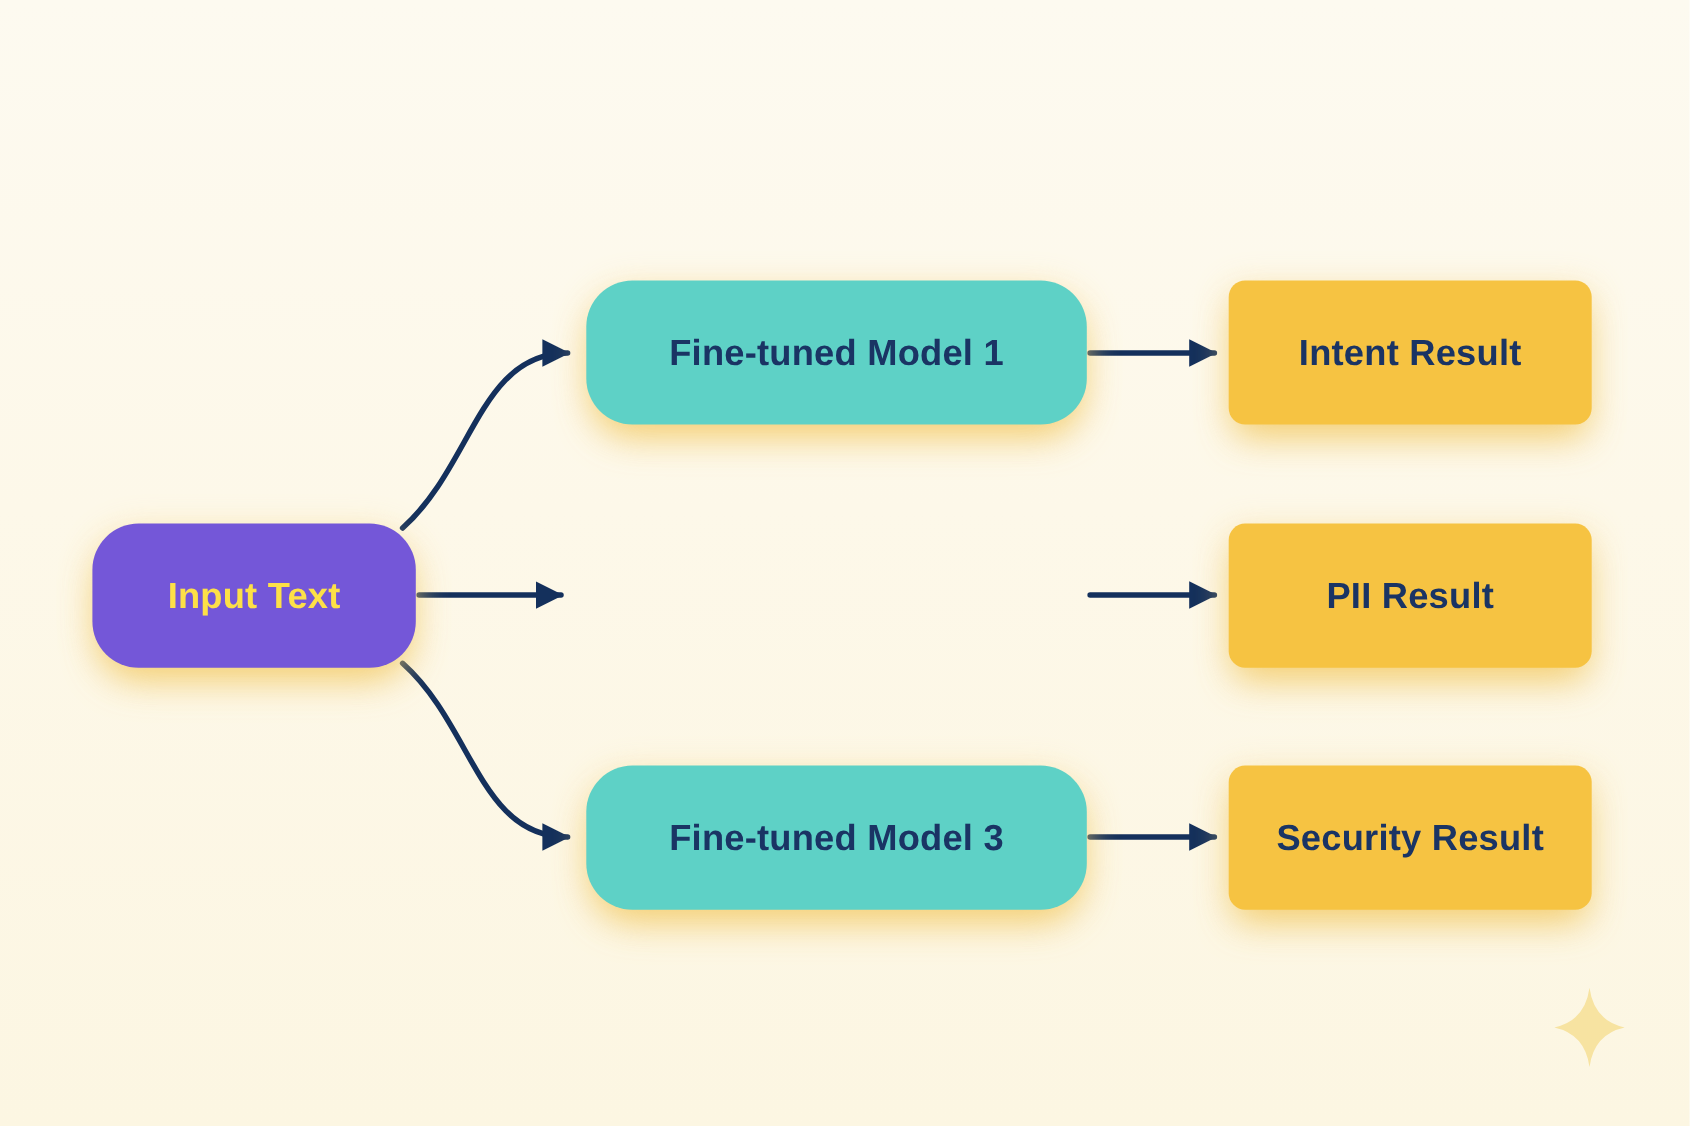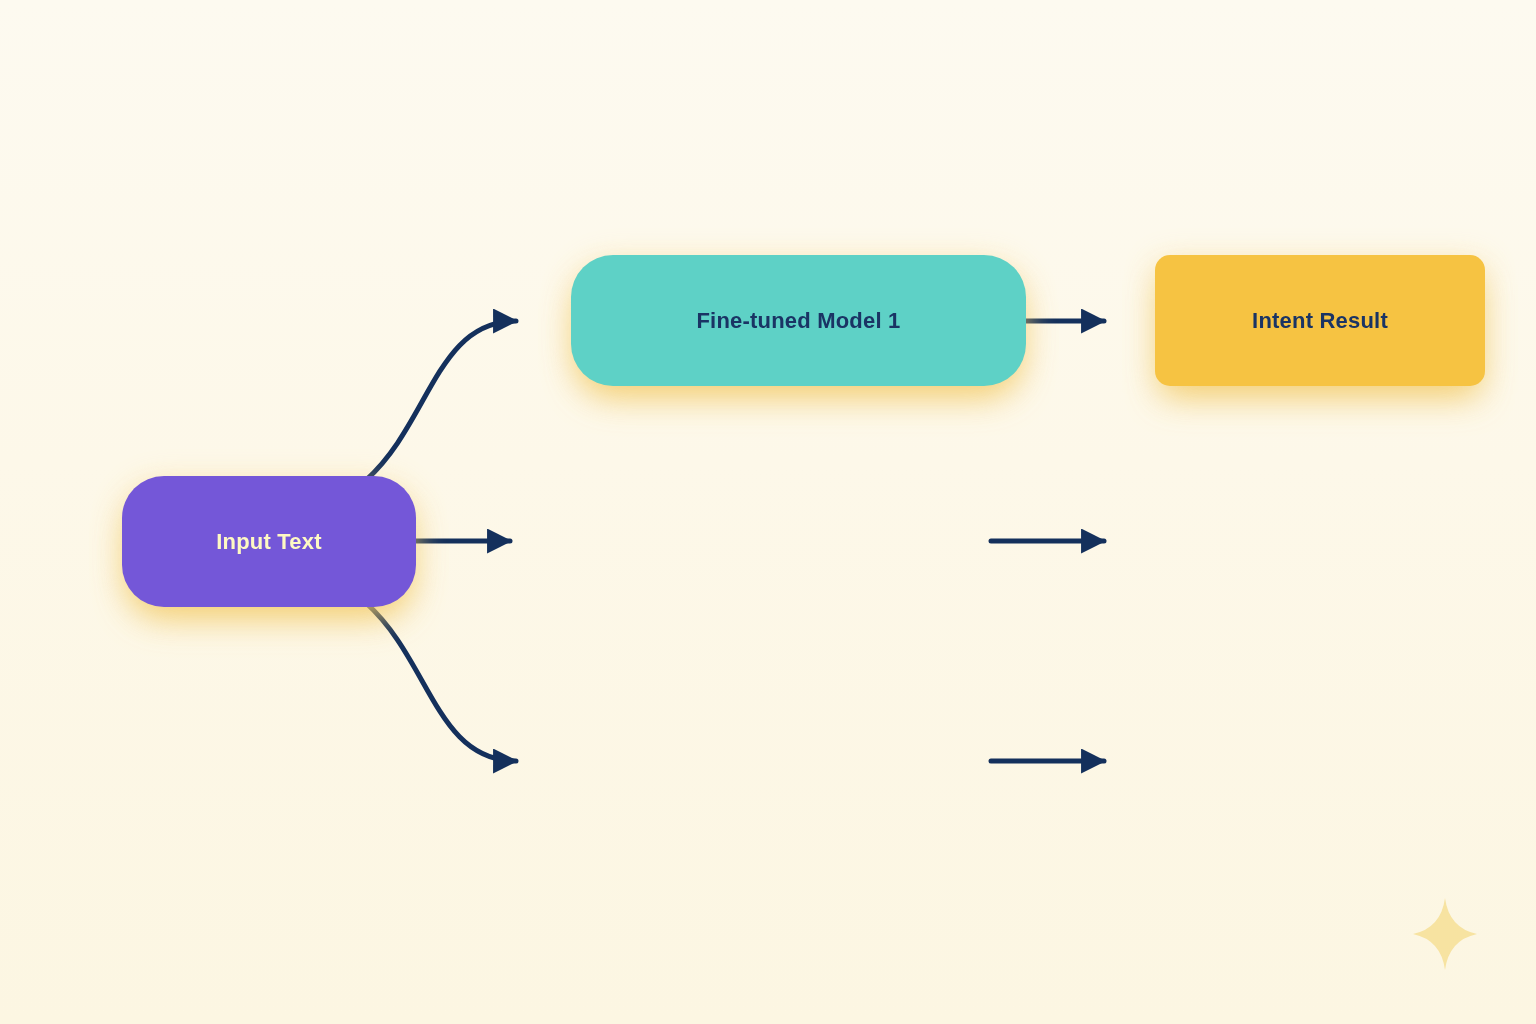--- a/index.html
+++ b/index.html
@@ -23,31 +23,30 @@
     inset: 0;
     pointer-events: none;
   }
   .node {
     position: absolute;
     display: flex;
     align-items: center;
     justify-content: center;
     border-radius: 42px;
     font-weight: 700;
-    font-size: 22px;
+    font-size: 33px;
     letter-spacing: 0.2px;
     color: #1a3464;
     box-shadow: 0 18px 34px -8px rgba(242, 198, 90, 0.75),
                 0 6px 30px rgba(247, 216, 133, 0.45);
-    margin-left: 38px;
   }
   .node-input {
     left: 84px; top: 476px; width: 294px; height: 131px;
     background: #7457d8;
-    color: #fef9c3;
+    color: #fde047;
   }
   .node-model {
     left: 533px; width: 455px; height: 131px;
     background: #5ed1c6;
   }
   .node-result {
     left: 1117px; width: 330px; height: 131px;
     background: #f6c342;
     border-radius: 15px;
   }
@@ -83,22 +82,31 @@
     </g>
   </svg>
 
   <div class="node node-input">
     <span>Input Text</span>
   </div>
 
   <div class="node node-model row-1">
     <span>Fine-tuned Model 1</span>
   </div>
+  <div class="node node-model row-3">
+    <span>Fine-tuned Model 3</span>
+  </div>
 
   <div class="node node-result row-1">
     <span>Intent Result</span>
+  </div>
+  <div class="node node-result row-2">
+    <span>PII Result</span>
+  </div>
+  <div class="node node-result row-3">
+    <span>Security Result</span>
   </div>
 
   <svg class="sparkle" viewBox="0 0 64 72">
     <path d="M32 0 Q36 30 64 36 Q36 42 32 72 Q28 42 0 36 Q28 30 32 0 Z" fill="#f7e3a1"></path>
   </svg>
 
 </div>
 
 </body></html>

